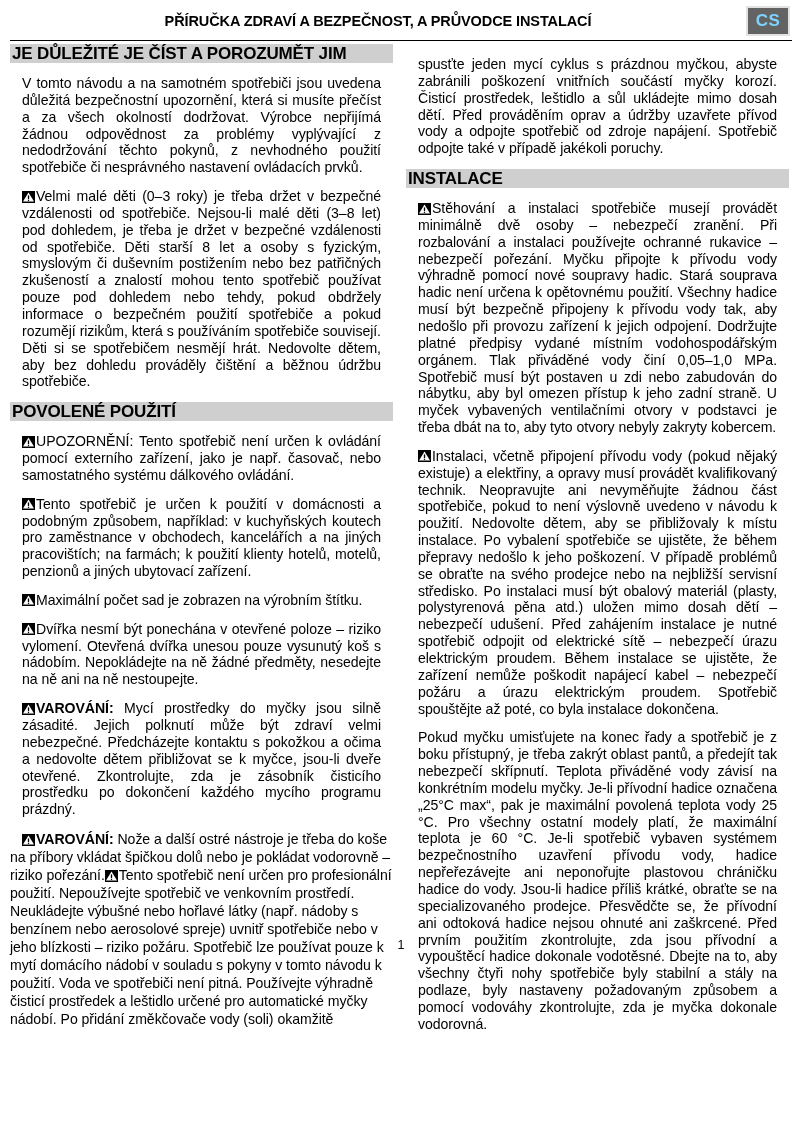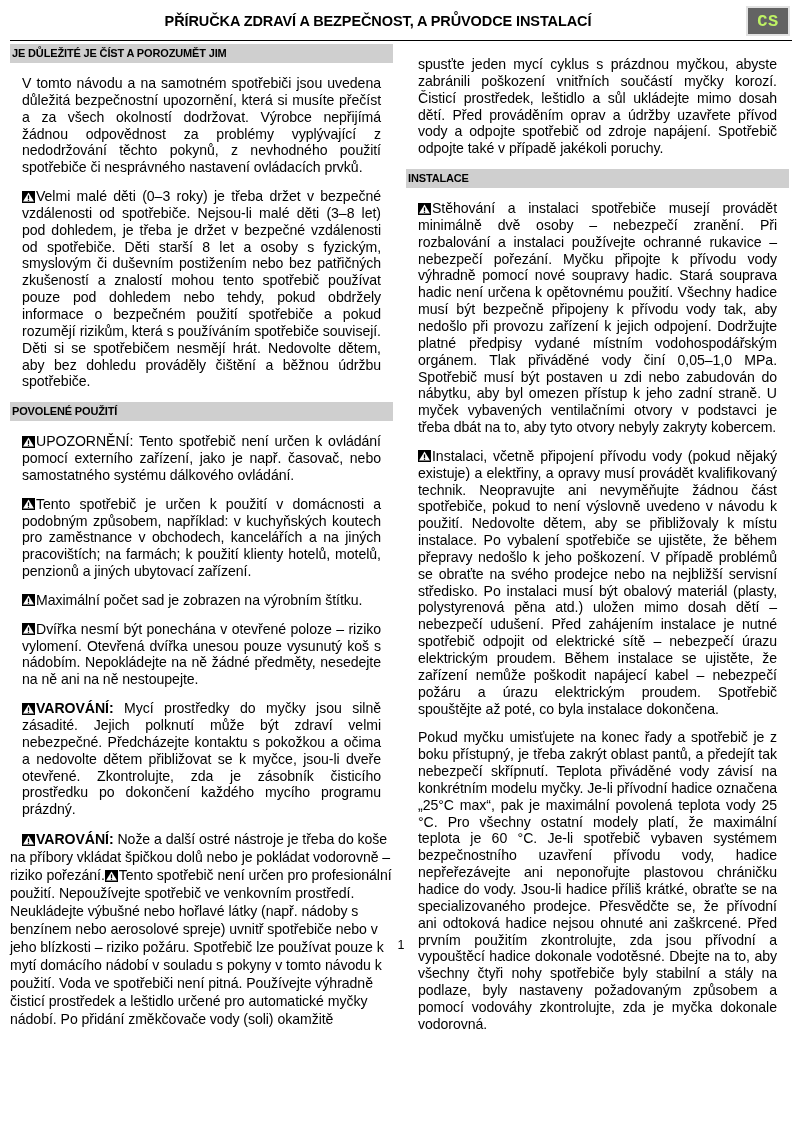--- a/index.html
+++ b/index.html
@@ -38,28 +38,27 @@
     padding-right: 46px;
   }
   .lang-badge {
     position: absolute;
     right: 2px;
     top: -2px;
     width: 44px;
     height: 30px;
     background: #636363;
     border: 2px solid #e2e2e2;
-    color: #bef264;
+    color: #7dd3fc;
     font-size: 17px;
     font-weight: bold;
     display: flex;
     align-items: center;
     justify-content: center;
     letter-spacing: 0.5px;
-    font-family: Liberation Mono, monospace;
   }
   .header-rule {
     border: none;
     border-top: 1.4px solid #000;
     margin: 2px 0 3px 0;
   }
 
   
   .columns {
     display: flex;
@@ -68,21 +67,21 @@
   }
   .col {
     width: 383px;
     flex: 0 0 383px;
   }
 
   
   .section-bar {
     background: #cfcfcf;
     font-weight: bold;
-    font-size: 11px;
+    font-size: 17px;
     line-height: 17px;
     padding: 1px 0 1px 2px;
     letter-spacing: -0.15px;
     margin-bottom: 1px;
   }
 
   
   p.para {
     margin: 12px;
     font-size: 14.1px;

